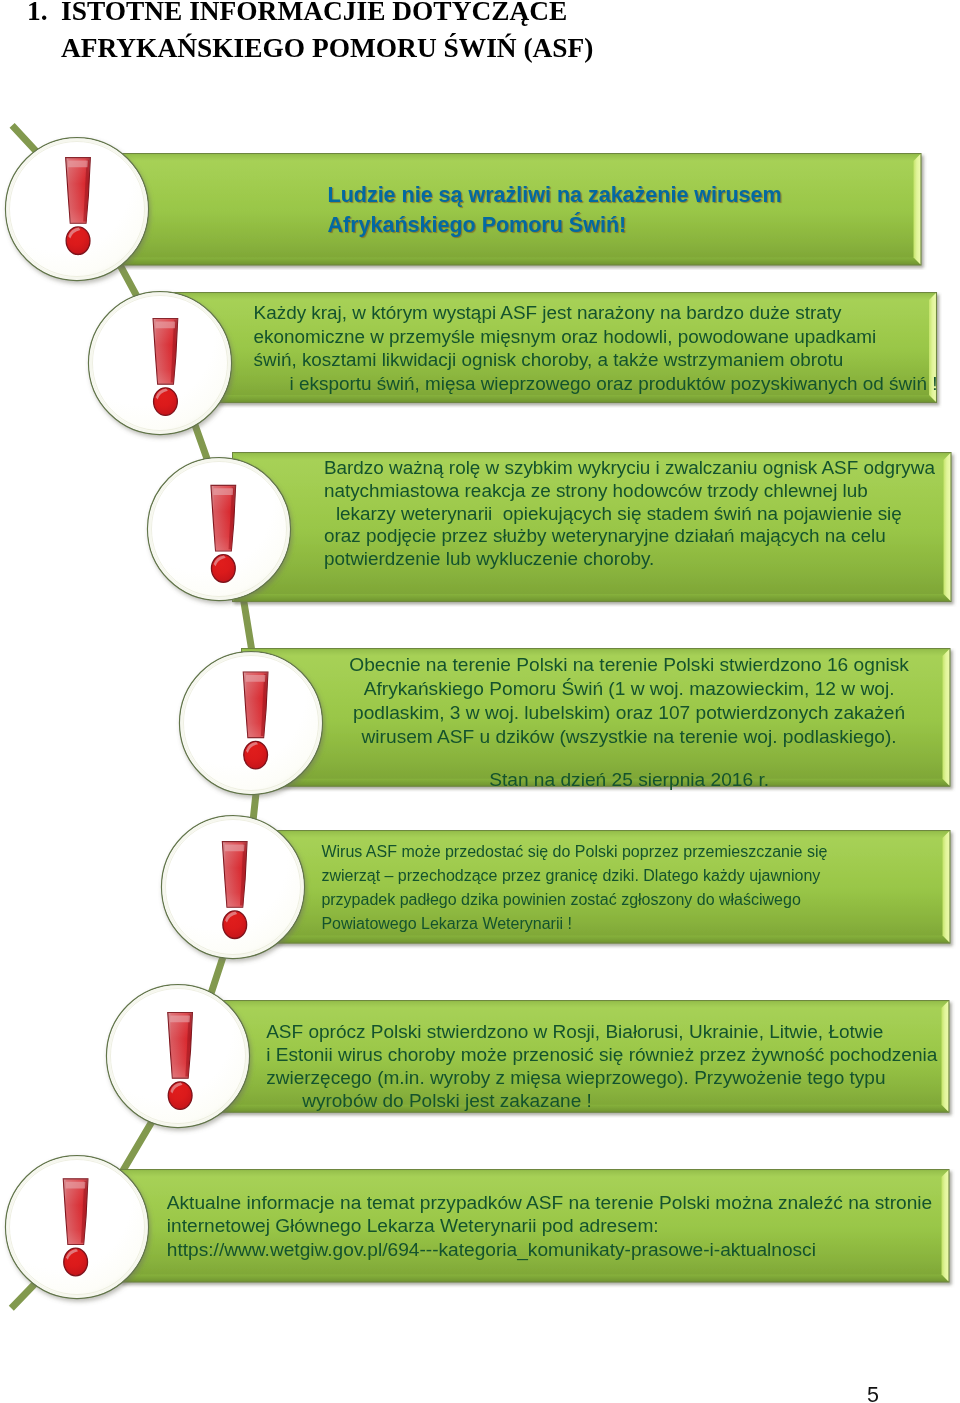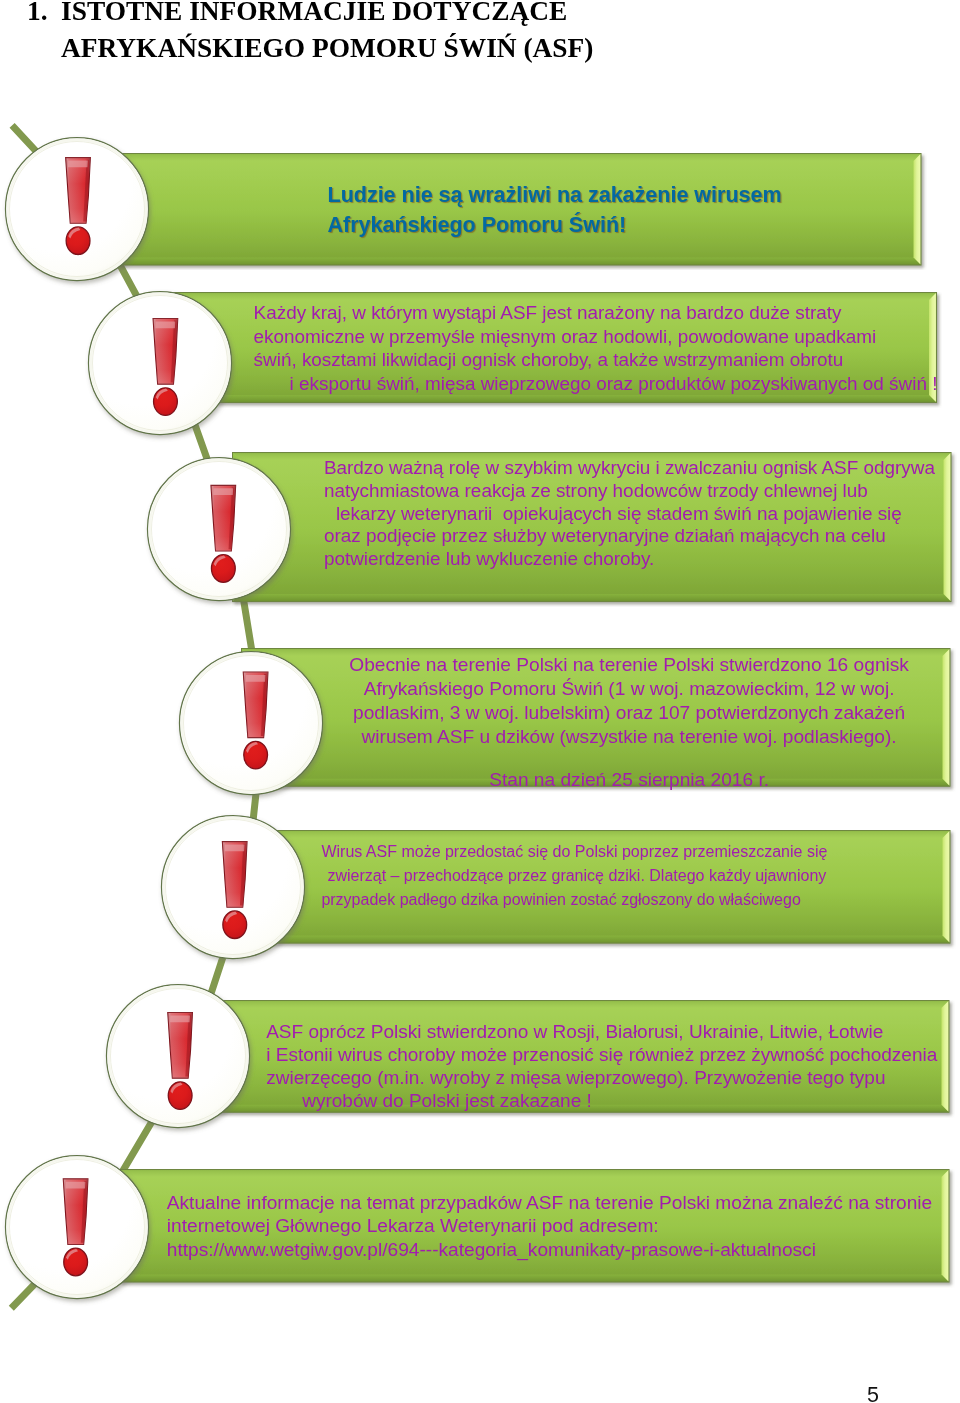--- a/index.html
+++ b/index.html
@@ -2,21 +2,21 @@
 <html><head>
 <meta charset="utf-8">
 <style>
   html,body{margin:0;padding:0;}
   body{width:960px;height:1403px;background:#ffffff;font-family:"Liberation Sans",sans-serif;overflow:hidden;}
   .page{position:relative;width:960px;height:1403px;background:#fff;}
 
   .hnum{position:absolute;left:27px;top:-7px;font-family:"Liberation Serif",serif;font-weight:bold;font-size:27.4px;line-height:37px;color:#000;}
   .htext{position:absolute;left:61px;top:-7px;font-family:"Liberation Serif",serif;font-weight:bold;font-size:27.4px;line-height:37px;color:#000;white-space:pre-line;}
 
-  .boxtext{position:absolute;color:#a21caf;font-family:"Liberation Sans",sans-serif;}
+  .boxtext{position:absolute;color:#14532d;font-family:"Liberation Sans",sans-serif;}
 
   .pagenum{position:absolute;left:867px;top:1383px;font-size:21.5px;color:#111;font-family:"Liberation Sans",sans-serif;}
 </style>
 </head>
 <body>
 
 <div class="page">
   <div class="hnum">1.</div>
   <div class="htext">ISTOTNE INFORMACJIE DOTYCZĄCE
 AFRYKAŃSKIEGO POMORU ŚWIŃ (ASF)</div>
@@ -454,22 +454,23 @@
         <circle cx="85" cy="85" r="67.5" fill="none" stroke="#e6e8d6" stroke-width="0.7"></circle>
         <path d="M 74.35 39.60000000000001 L 99.05 39.60000000000001 L 97.15 77.3 L 94.75 105.2 L 78.95 105.2 L 76.85 77.3 Z" fill="url(#gbc4)" stroke="#7d121a" stroke-width="1.1" stroke-linejoin="miter"></path>
         <path d="M 74.35 39.60000000000001 L 99.05 39.60000000000001 L 97.15 77.3 L 94.75 105.2 L 78.95 105.2 L 76.85 77.3 Z" fill="url(#gvc4)"></path>
         <path d="M 95.35 41.7 L 97.55 41.7 L 95.15 103.49999999999999 L 91.95 103.49999999999999 Z" fill="#a81c24" opacity="0.65"></path>
         <path d="M 76.85 42.499999999999986 L 96.55 42.499999999999986 L 96.15 49.3 L 76.65 49.3 Z" fill="#e8a9ad" opacity="0.6"></path>
         <ellipse cx="86.75" cy="122.7" rx="11.9" ry="13.8" fill="url(#gdc4)" stroke="#7d121a" stroke-width="1.3"></ellipse>
         <path d="M 77.05 118.3 Q 79.35 110.89999999999999 87.35 109.60000000000001 L 89.15 111.89999999999999 Q 80.95 113.49999999999999 78.95 120.49999999999999 Z" fill="#e3878b" opacity="0.85"></path>
       </svg>
       <div class="boxtext" style="left: 321.4px; top: 840.489px; width: 610px; font-size: 16px; line-height: 23.7px; text-align: left;">
         <div style="white-space: pre;">Wirus ASF może przedostać się do Polski poprzez przemieszczanie się</div>
-        <div style="white-space: pre; margin-left: 6px;">zwierząt – przechodzące przez granicę dziki. Dlatego każdy ujawniony</div>
+        <div style="white-space: pre;">zwierząt – przechodzące przez granicę dziki. Dlatego każdy ujawniony</div>
         <div style="white-space: pre;">przypadek padłego dzika powinien zostać zgłoszony do właściwego</div>
+        <div style="white-space: pre;">Powiatowego Lekarza Weterynarii !</div>
       </div>
       <svg width="807.5" height="117.7" viewBox="0 0 807.5 117.7" style="position: absolute; left: 147px; top: 1000px;">
         <defs>
           <linearGradient id="fb5" x1="0" y1="0" x2="0" y2="1">
             <stop offset="0" stop-color="#a8d258"></stop>
             <stop offset="0.20" stop-color="#a3ce52"></stop>
             <stop offset="0.52" stop-color="#99c647"></stop>
             <stop offset="0.80" stop-color="#89b33d"></stop>
             <stop offset="1" stop-color="#7ba235"></stop>
           </linearGradient>

